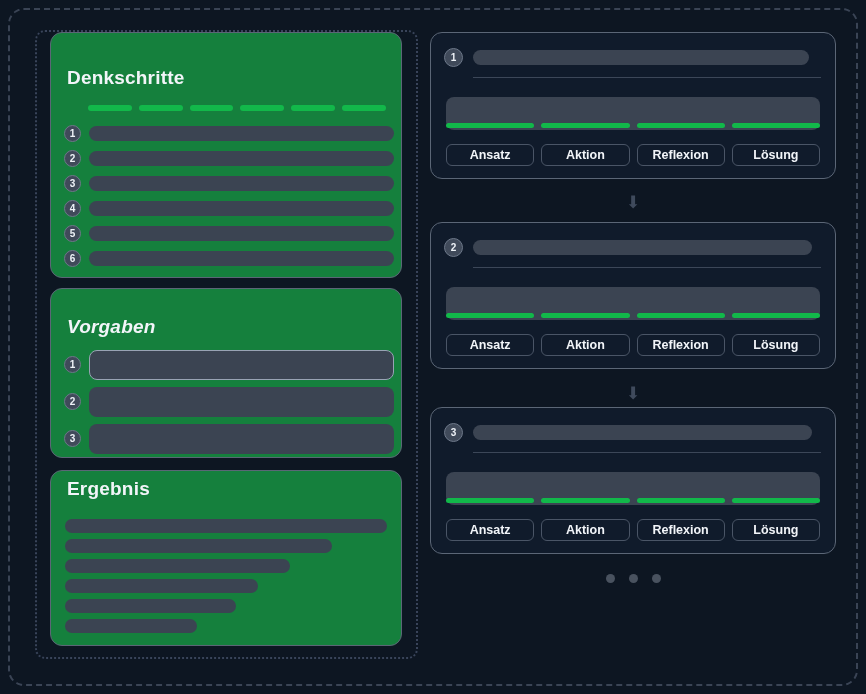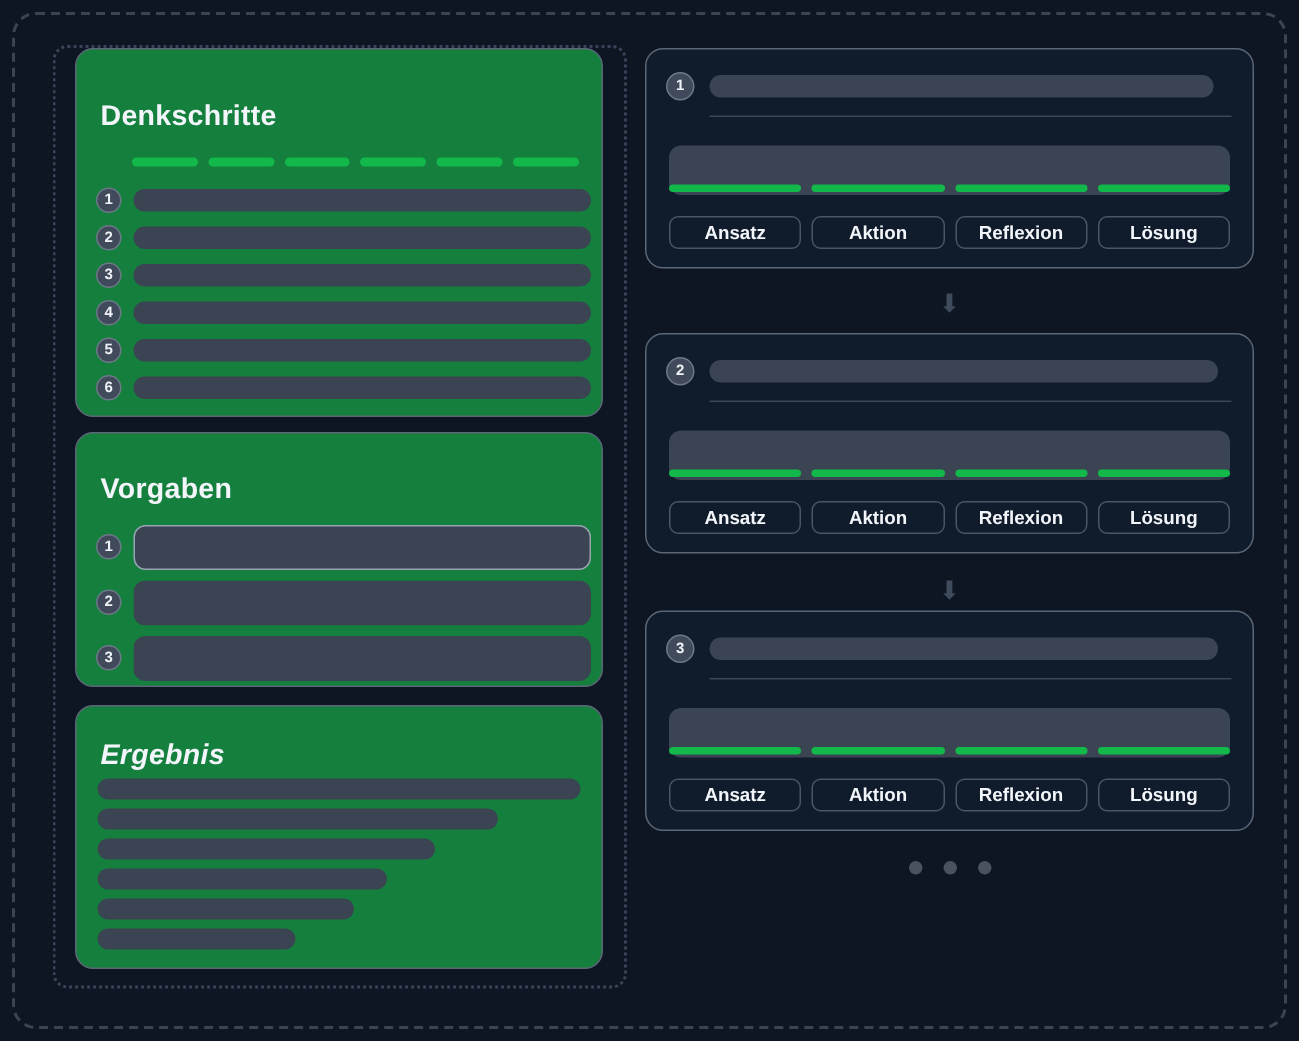--- a/index.html
+++ b/index.html
@@ -86,41 +86,41 @@
   }
   .bar {
     height: 15px;
     background: #3b4452;
     border-radius: 8px;
   }
   .step-row .bar { flex: 1 1 auto; }
 
   
   #card-vorgaben { left: 50px; top: 288px; width: 352px; height: 170px; }
-  #card-vorgaben .card-title { position: absolute; left: 16px; top: 27px; }
+  #card-vorgaben .card-title { position: absolute; left: 16px; top: 27px; font-style: italic; }
 
   .vorgaben-rows { position: absolute; left: 13px; top: 57px; width: 330px; }
   .vorgaben-row {
     display: flex;
     align-items: center;
     gap: 8px;
     height: 37px;
   }
   .vorgaben-field {
     flex: 1 1 auto;
     height: 30px;
     background: #3b4452;
     border-radius: 8px;
     border: 1px solid transparent;
   }
   .vorgaben-field.is-focused { border-color: #98a3b4; }
 
   
   #card-ergebnis { left: 50px; top: 470px; width: 352px; height: 176px; }
-  #card-ergebnis .card-title { position: absolute; left: 16px; top: 22px; font-style: italic; }
+  #card-ergebnis .card-title { position: absolute; left: 16px; top: 7px; }
 
   .result-lines { position: absolute; left: 14px; top: 48px; right: 14px; }
   .result-line {
     height: 14px;
     background: #3b4452;
     border-radius: 7px;
     margin-bottom: 6px;
   }
 
   

